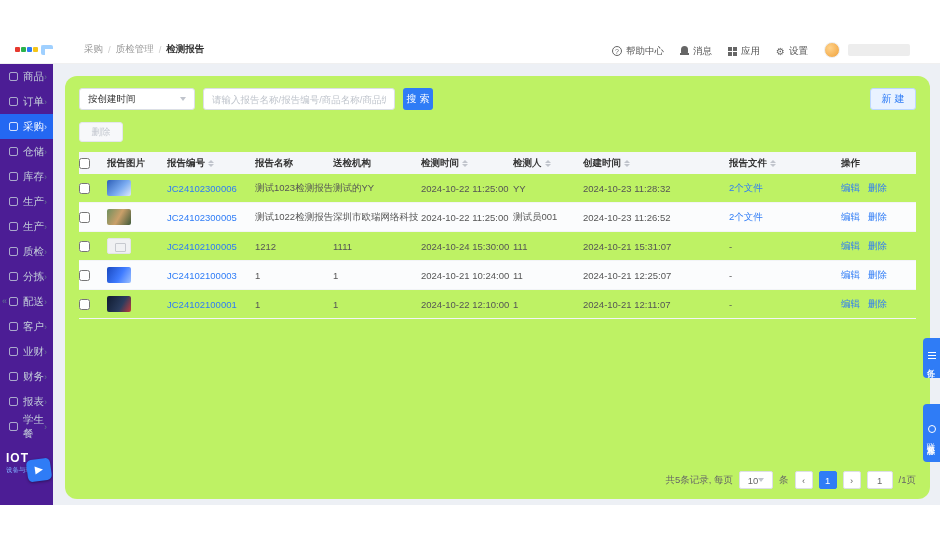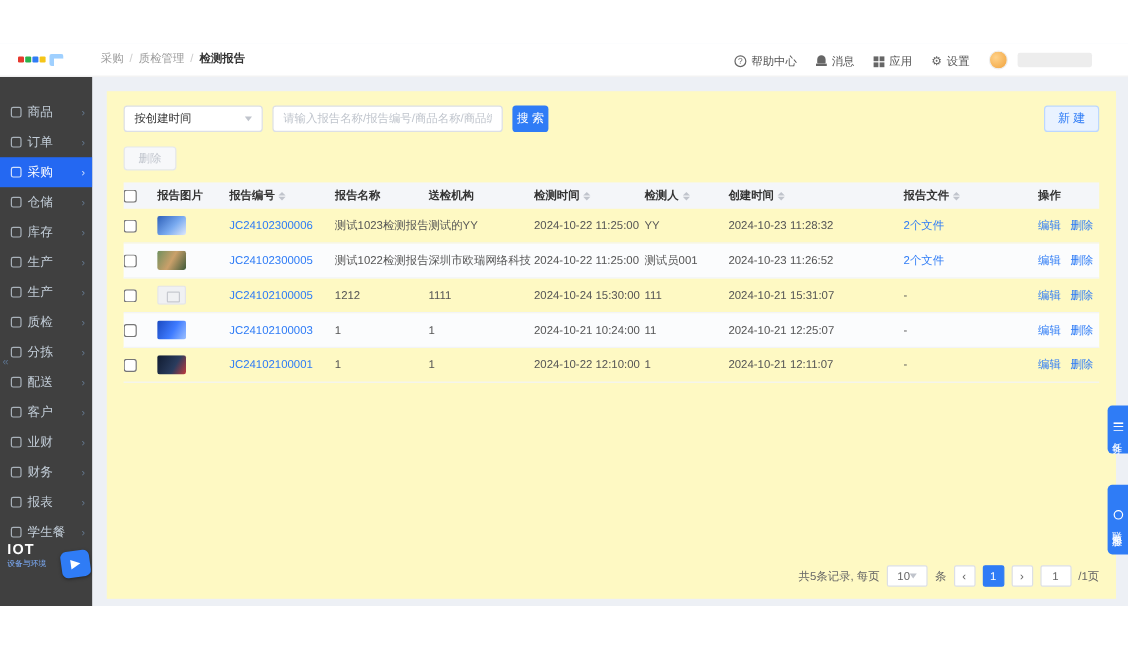--- a/index.html
+++ b/index.html
@@ -24,37 +24,37 @@
   .bell-icon{position:relative;width:9px;height:10px}
   .bell-icon:before{content:"";position:absolute;left:1px;top:0;width:7px;height:7px;background:#666;border-radius:4px 4px 1px 1px}
   .bell-icon:after{content:"";position:absolute;left:0;top:7px;width:9px;height:1.5px;background:#666}
   .apps-icon{width:9px;height:9px;background-image:linear-gradient(#666,#666),linear-gradient(#666,#666),linear-gradient(#666,#666),linear-gradient(#666,#666);background-size:4px 4px;background-position:0 0,5px 0,0 5px,5px 5px;background-repeat:no-repeat}
   .gear-icon:before{content:"⚙";font-size:10px;color:#666;font-family:"DejaVu Sans",sans-serif}
   .avatar{width:16px;height:16px;border-radius:50%;background:radial-gradient(circle at 35% 35%,#ffd28a,#f0a13a);border:1px solid #eee}
   .redact{width:62px;height:12px;background:#ededed;border-radius:2px;margin-left:4px}
 
   
   .main{display:flex;height:441px}
-  .sidebar{width:77px;background:#404040;position:relative;padding-top:17px;flex:none}
+  .sidebar{width:53px;background:#4c1d95;position:relative;padding-top:0;flex:none}
   .menu-item{height:25px;display:flex;align-items:center;padding:0 6px 0 9px;color:#c3ced9;font-size:10.5px;cursor:pointer}
   .menu-item .mi-icon{width:9px;height:9px;border:1px solid currentColor;border-radius:2px;opacity:.8;margin-right:5px;flex:none}
   .menu-item .chev{margin-left:auto;color:#64788e;font-size:9px}
   .menu-item .chev:before{content:"›"}
   .menu-item.active{background:#2468f2;color:#fff}
   .menu-item.active .chev{color:#cfe0ff}
   .collapse{position:absolute;left:2px;top:232px;color:#5d7490;font-size:9px}
   .collapse:before{content:"«"}
   .brand{position:absolute;left:0;right:0;bottom:16px;height:42px;padding:4px 6px}
   .brand-title{font-size:12px;font-weight:bold;color:#fff;letter-spacing:1px}
   .brand-sub{font-size:6.5px;color:#7fb0ff;margin-top:1px}
   .brand-icon{position:absolute;right:2px;bottom:8px;width:24px;height:22px;background:#2f7cf6;border-radius:5px;display:flex;align-items:center;justify-content:center;transform:rotate(-8deg);box-shadow:0 1px 3px rgba(0,0,0,.4)}
   .brand-icon:before{content:"";width:0;height:0;border-top:4px solid transparent;border-bottom:4px solid transparent;border-left:8px solid #fff}
 
   .content{flex:1;position:relative;background:#edf0f5}
-  .card{position:absolute;left:12px;right:10px;top:12px;bottom:6px;background:#fef9c3;border-radius:0;padding:12px 14px}
+  .card{position:absolute;left:12px;right:10px;top:12px;bottom:6px;background:#bef264;border-radius:12px;padding:12px 14px}
 
   
   .filter-row{display:flex;align-items:center;gap:8px}
   .ctl{height:22px;border:1px solid #dcdfe6;border-radius:3px;background:#fff;font-size:9.5px;color:#333;display:flex;align-items:center;padding:0 8px}
   .sel{width:116px;justify-content:space-between;cursor:pointer}
   .caret{width:0;height:0;border-left:3.5px solid transparent;border-right:3.5px solid transparent;border-top:4px solid #c0c4cc}
   .date{width:224px;justify-content:space-between;cursor:pointer}
   .cal-icon{width:9px;height:9px;border:1px solid #c3c8d2;border-radius:1px;position:relative;flex:none}
   .cal-icon:before{content:"";position:absolute;left:0;right:0;top:2px;height:1px;background:#c3c8d2}
   input.ti{height:22px;border:1px solid #dcdfe6;border-radius:3px;font-size:9.5px;padding:0 8px;color:#333;outline:none;font-family:inherit}

